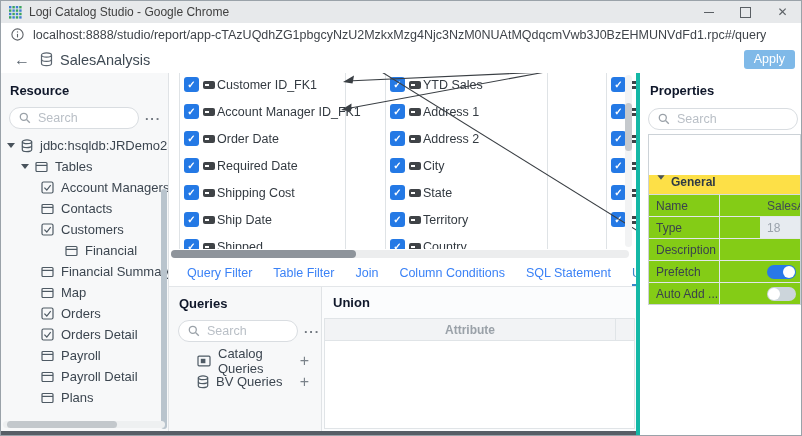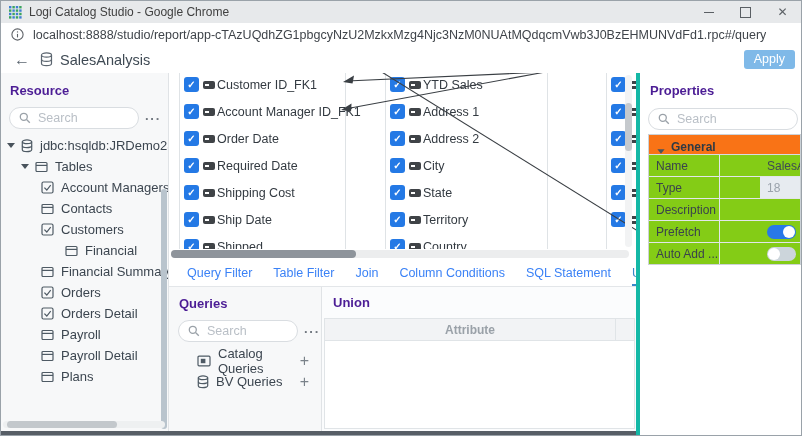--- a/index.html
+++ b/index.html
@@ -24,21 +24,21 @@
   .toolbar{position:absolute;left:0;top:45px;width:100%;height:27px;background:#fff;
            border-bottom:1px solid #e3e6e9;display:flex;align-items:center;}
   .back-arrow{font-size:16px;color:#5c6670;margin:0 10px 0 13px;line-height:1;}
   .tb-db-icon{margin-right:7px;display:inline-flex;}
   .tb-title{font-size:14.5px;color:#3f4a54;}
   .apply-btn{margin-left:auto;margin-right:6px;background:#7fb9e8;color:#fff;font-size:12.5px;
              padding:3px 10px 4px;border:none;border-radius:3px;line-height:1;}
   
   .sidebar{position:absolute;left:0;top:72px;width:168px;height:358px;background:#f7f8f9;
            border-right:1px solid #e0e3e6;box-sizing:border-box;overflow:hidden;}
-  .panel-header{font-size:13px;font-weight:bold;color:#4c1d95;}
+  .panel-header{font-size:13px;font-weight:bold;color:#0f172a;}
   .sidebar .panel-header{margin:10px 0 0 9px;}
   .search-row{display:flex;align-items:center;}
   .search-pill{display:flex;align-items:center;background:#fff;border:1px solid #d9dde1;
                border-radius:13px;height:22px;box-sizing:border-box;}
   .search-pill input{border:none;outline:none;background:transparent;font-size:12.5px;color:#4a545d;
                      width:100%;font-family:"Liberation Sans",sans-serif;}
   .search-pill input::placeholder{color:#b9bfc6;}
   .search-icon{margin:0 5px 0 9px;flex:0 0 auto;display:inline-flex;}
   .ellipsis-btn{color:#6f767e;font-weight:bold;font-size:13px;letter-spacing:1px;margin-left:6px;}
   .res-search{margin:9px 0 6px 8px;}
@@ -95,21 +95,21 @@
   .union-th{flex:1;display:flex;align-items:center;justify-content:center;
             font-size:12px;font-weight:bold;color:#9aa1a8;border-right:1px solid #e0e4e7;}
   .union-th:last-child{flex:0 0 18px;border-right:none;}
   
   .props{position:absolute;left:635px;top:72px;width:167px;height:364px;background:#fff;
          border-left:4px solid #14b8a6;box-sizing:border-box;}
   .props .panel-header{margin:10px 0 0 10px;}
   .p-search{margin:10px 0 0 8px;}
   .p-search .search-pill{width:150px;border-radius:12px;}
   .prop-grid{position:absolute;left:8px;top:61px;width:153px;border:1px solid #ccd2d7;box-sizing:border-box;}
-  .prop-section{height:19px;background:#f97316;display:flex;align-items:flex-end;border-bottom:1px solid #d7dce0;}
+  .prop-section{height:19px;background:#fde047;display:flex;align-items:flex-start;border-bottom:1px solid #d7dce0;margin-top:40px;}
   .prop-section .caret-down{margin:0 6px 0 8px;transform:scale(.9);}
   .prop-section-label{font-size:12px;font-weight:bold;color:#2f3a44;}
   .prop-row{display:flex;height:21px;border-bottom:1px solid #e2e6e9;background:#84cc16;gap:40px;}
   .prop-row:last-child{border-bottom:none;}
   .prop-label{flex:0 0 63px;font-size:12px;color:#3a434c;display:flex;align-items:center;
               padding-left:7px;border-right:1px solid #e2e6e9;white-space:nowrap;overflow:hidden;}
   .prop-value{flex:1;display:flex;align-items:center;padding-left:7px;font-size:12px;color:#3f4a54;overflow:hidden;}
   .prop-value.disabled{background:#e7ebf0;color:#9aa2ab;}
   .toggle{width:29px;height:14px;border-radius:8px;position:relative;display:inline-block;}
   .toggle.on{background:#2878e8;}
@@ -261,20 +261,29 @@
           <span class="tree-icon">
             <svg class="ic" width="13" height="12" viewBox="0 0 13 12" fill="none" stroke="#4e5a64" stroke-width="1.2">
               <rect x="1" y="1.5" width="11" height="9" rx="1"></rect>
               <line x1="1" y1="4.4" x2="12" y2="4.4"></line>
             </svg>
           </span>
           <span class="tree-label">Financial Summary</span>
         </div>
         <div class="tree-row" style="padding-left: 40px;">
           <span class="tree-icon">
+            <svg class="ic" width="13" height="12" viewBox="0 0 13 12" fill="none" stroke="#4e5a64" stroke-width="1.2">
+              <rect x="1" y="1.5" width="11" height="9" rx="1"></rect>
+              <line x1="1" y1="4.4" x2="12" y2="4.4"></line>
+            </svg>
+          </span>
+          <span class="tree-label">Map</span>
+        </div>
+        <div class="tree-row" style="padding-left: 40px;">
+          <span class="tree-icon">
             <svg class="ic" width="13" height="13" viewBox="0 0 13 13" fill="none" stroke="#4e5a64" stroke-width="1.2">
               <rect x="1" y="1" width="11" height="11" rx="1.5"></rect>
               <path d="M3.4,6.6 l2.4,2.4 l3.9,-4.9"></path>
             </svg>
           </span>
           <span class="tree-label">Orders</span>
         </div>
         <div class="tree-row" style="padding-left: 40px;">
           <span class="tree-icon">
             <svg class="ic" width="13" height="13" viewBox="0 0 13 13" fill="none" stroke="#4e5a64" stroke-width="1.2">

